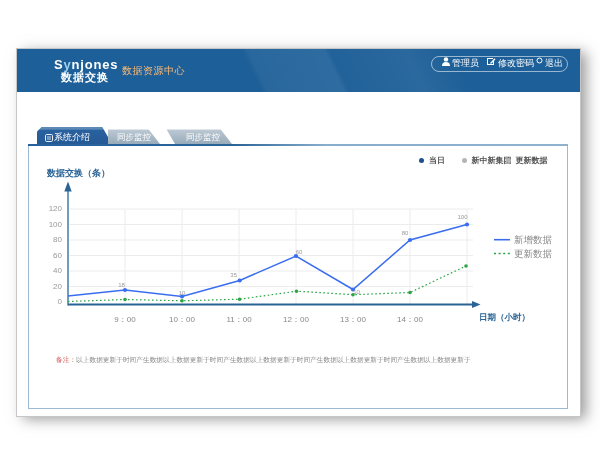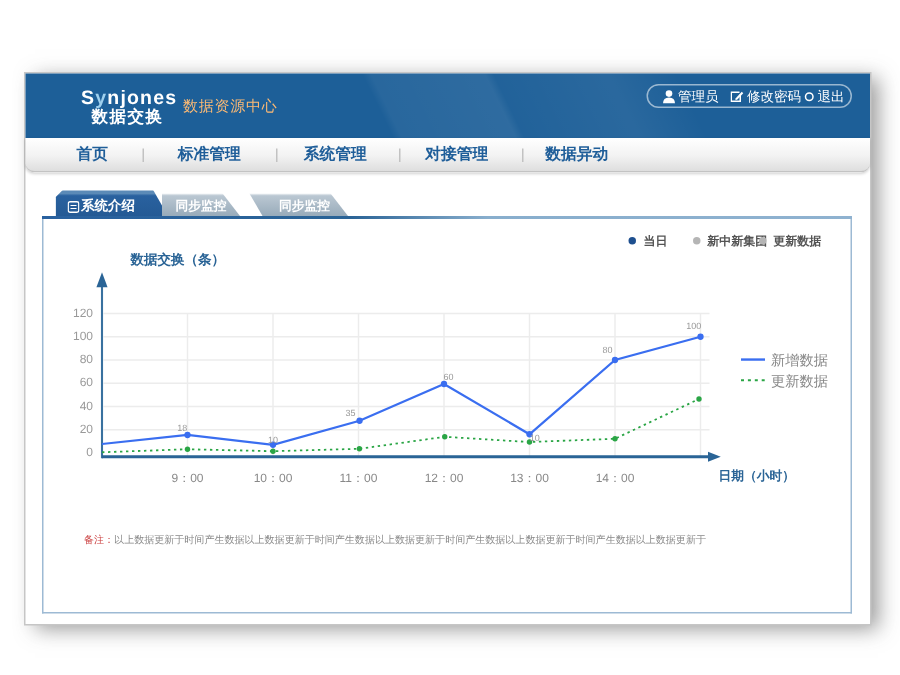--- a/index.html
+++ b/index.html
@@ -14,32 +14,32 @@
   #hdr .flare { position:absolute; left:0; top:0; width:100%; height:100%;
     background:linear-gradient(64deg, rgba(255,255,255,0) 42%, rgba(255,255,255,0.05) 43%, rgba(255,255,255,0.08) 56%, rgba(255,255,255,0.02) 57%, rgba(255,255,255,0.06) 70%, rgba(255,255,255,0) 78%); }
   #logo1 { position:absolute; left:37px; top:7.5px;
     color:#fff; font-weight:bold; font-size:13px; letter-spacing:0.8px; }
   #logo2 { position:absolute; left:44px; top:20.5px;
     color:#fff; font-weight:bold; font-size:11px; letter-spacing:1px; }
   #syst { position:absolute; left:105px; top:15px; color:#fdba74; font-size:10px; letter-spacing:0.5px; }
   #userbox { position:absolute; left:414px; top:7px; width:137px; height:16px; white-space:nowrap;
     border:1px solid rgba(255,255,255,0.55); border-radius:9px;
     color:#fff; font-size:9px; }
-  #userbox span.it { position:absolute; top:0; height:14px; display:flex; align-items:center; }
+  #userbox span.it { position:absolute; top:0; height:14px; display:flex; }
   #userbox svg { margin-right:2px; }
   
   #nav { position:absolute; left:0; top:43px; width:100%; height:23px;
     background:linear-gradient(#ffffff,#f2f2f2 55%,#dedede);
     border-bottom:1px solid #c3c3c3; border-radius:0 0 6px 6px;
     box-shadow:0 1px 2px rgba(0,0,0,0.18); }
   .navitem { position:absolute; top:0; height:23px; line-height:23px; text-align:center;
     color:#1f5e99; font-size:10.5px; font-weight:bold; }
   .navsep { position:absolute; top:7px; height:9px; width:1px; background:#c2c2c2; }
   
-  .tab { position:absolute; color:#fff; font-weight:bold; font-size:9px; }
+  .tab { position:absolute; color:#fff; font-weight:normal; font-size:9px; }
   #tab1 { left:20px; top:77.5px; width:75px; height:17.5px; background:linear-gradient(180deg,#5b8ab7 0,#5b8ab7 2px,#29619f 3.5px,#245a95 100%);
     clip-path:polygon(0 100%, 0 5px, 5px 0, 65px 0, 75px 100%);
     border-radius:4px 0 0 0; line-height:17px; }
   #tab1 .txt { top:2px !important; }
   #tab2 .txt, #tab3 .txt { top:1px !important; }
   #tab1 .txt { position:absolute; left:17px; top:0; }
   #tab2 { left:91px; top:79.5px; width:52px; height:15.5px;
     background:linear-gradient(#f2f5f7 0,#bac7d2 1.5px,#98abba 100%);
     clip-path:polygon(0 0, 40px 0, 52px 100%, 0 100%);
     line-height:15.5px; }
@@ -53,21 +53,21 @@
     background:linear-gradient(90deg,#29619f 0%, #2a6396 38%, #88aecd 55%, #8fb2d0 100%); }
   
   #panel { position:absolute; left:11px; top:97px; width:540px; height:263px;
     background:#fff; border:1px solid #9dbad4; border-top:none; }
   
   #radios { position:absolute; left:401.5px; top:105px; height:12px; font-size:8px;
     color:#555; }
   .rdot { position:absolute; top:3.5px; width:5.5px; height:5.5px; border-radius:50%; }
   .rtxt { position:absolute; top:1px; white-space:nowrap;font-weight:bold; }
   
-  #ytitle { position:absolute; left:30px; top:118px; font-size:9px; font-weight:bold; color:#2a6496;margin-left:40px; }
+  #ytitle { position:absolute; left:30px; top:118px; font-size:9px; font-weight:bold; color:#2a6496; }
   #xtitle { position:absolute; left:432px; top:263px; font-size:8.5px; font-weight:bold; color:#2a6496;margin-left:30px; }
   
   #note { position:absolute; left:39px; top:307px; font-size:6.7px; color:#8a8a8a; }
   #note b { color:#cc4444; font-weight:normal; }
   svg text { font-family:"Liberation Sans", sans-serif; }
 </style>
 </head>
 <body>
 <div id="win">
   <div id="hdr">
@@ -85,31 +85,20 @@
         <svg width="9" height="9" viewBox="0 0 9 9">
             <path d="M1 2 h5 v-1 h-6 v7 h7 v-5 h-1 v4 h-5 z" fill="#fff"></path>
             <path d="M3.5 5.5 L7.5 1.2 L8.5 2.2 L4.6 6.4 L3.2 6.8 Z" fill="#fff"></path>
           </svg>修改密码</span>
       <span class="it" style="left:104px">
         <svg width="7" height="7" viewBox="0 0 7 7">
             <circle cx="3.5" cy="3.5" r="2.5" fill="none" stroke="#fff" stroke-width="1"></circle>
           </svg>退出</span>
     </div>
   </div>
-  <div id="nav">
-    <div class="navitem" style="left:4px;width:81px">首页</div>
-    <div class="navsep" style="left:78px"></div>
-    <div class="navitem" style="left:82px;width:81px">标准管理</div>
-    <div class="navsep" style="left:167px"></div>
-    <div class="navitem" style="left:166px;width:81px">系统管理</div>
-    <div class="navsep" style="left:249px"></div>
-    <div class="navitem" style="left:247px;width:81px">对接管理</div>
-    <div class="navsep" style="left:331px"></div>
-    <div class="navitem" style="left:327px;width:81px">数据异动</div>
-  </div>
   <div class="tab" id="tab1">
     <svg style="position:absolute;left:8px;top:7px" width="8" height="8" viewBox="0 0 8 8">
         <rect x="0.5" y="0.5" width="7" height="7" rx="1.2" fill="none" stroke="#fff" stroke-width="0.9"></rect>
         <line x1="2" y1="3" x2="6" y2="3" stroke="#fff" stroke-width="0.8"></line>
         <line x1="2" y1="5" x2="6" y2="5" stroke="#fff" stroke-width="0.8"></line>
       </svg>
     <span class="txt">系统介绍</span>
   </div>
   <div class="tab" id="tab2">
       <span class="txt">同步监控</span>

